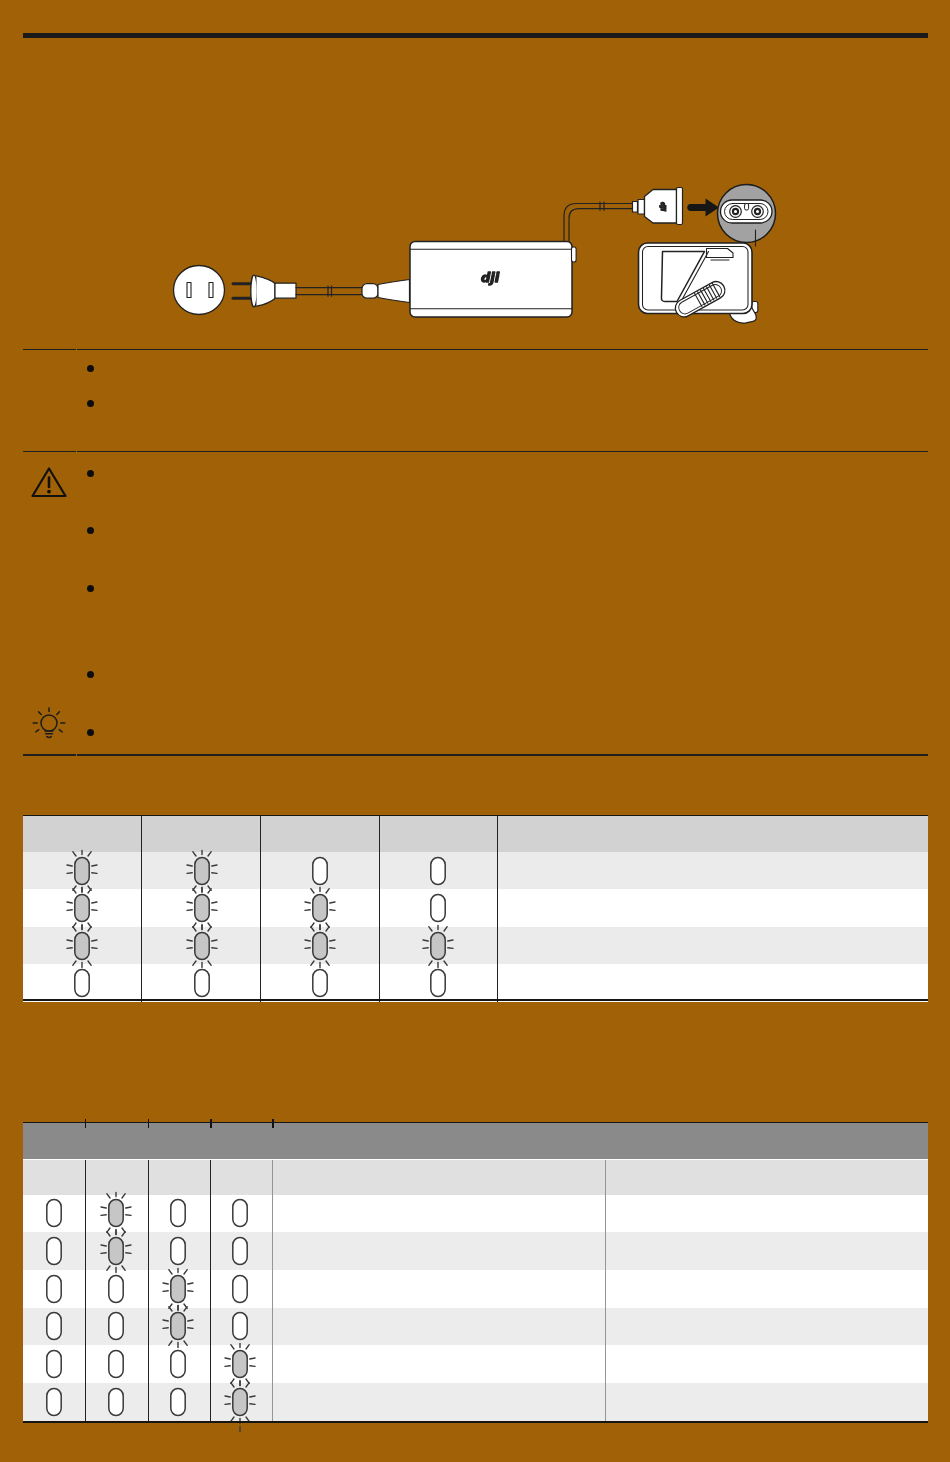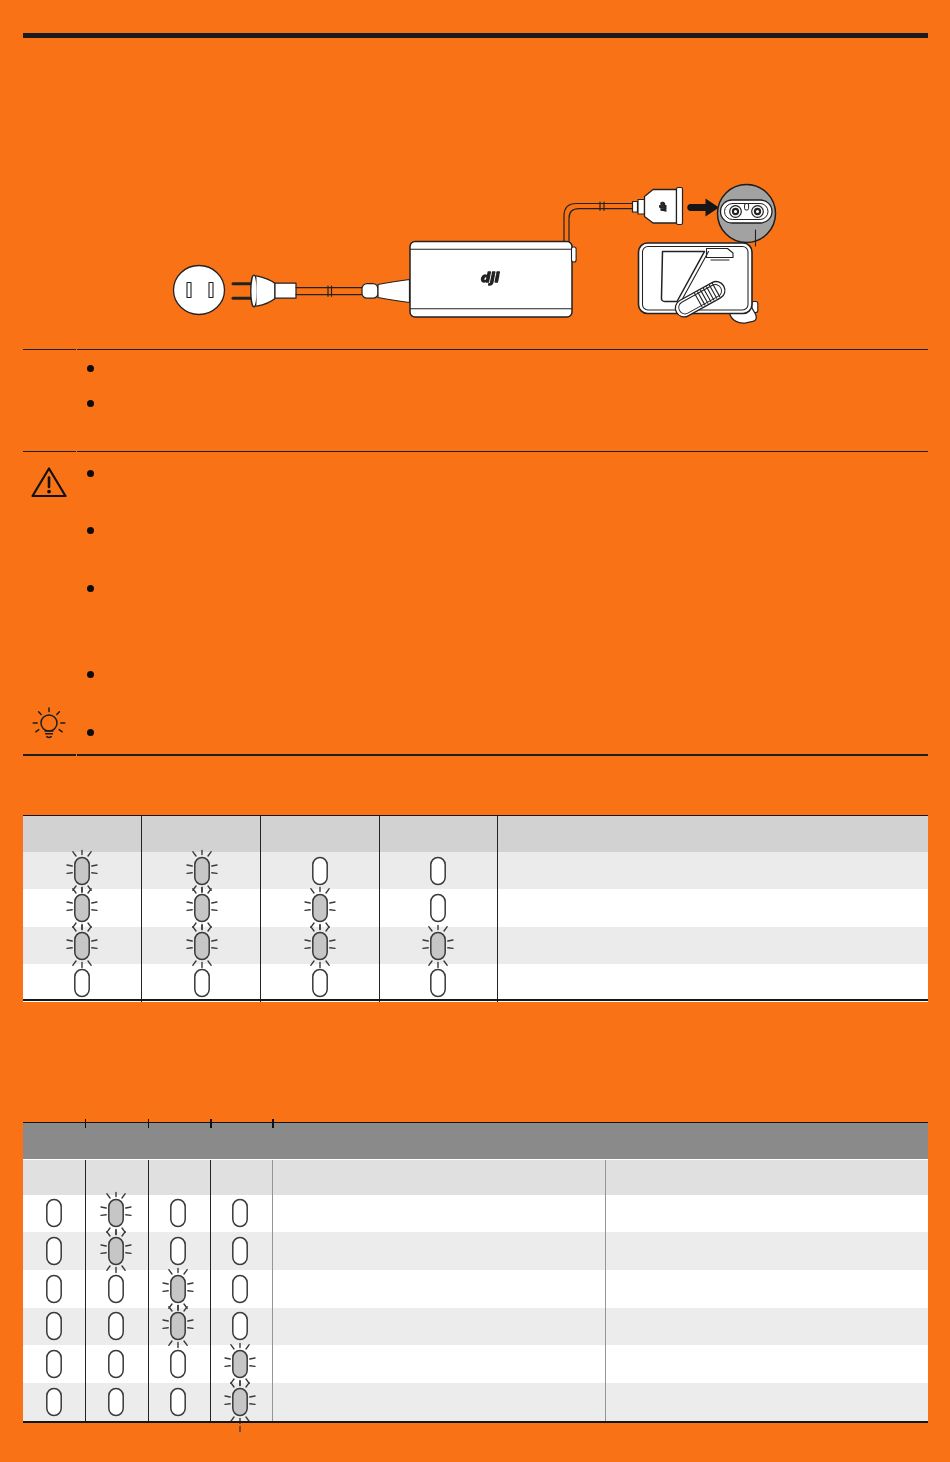--- a/index.html
+++ b/index.html
@@ -1,16 +1,16 @@
 <!DOCTYPE html>
 <html><head>
 <meta charset="utf-8">
 <style>
   html,body{margin:0;padding:0;background:#fff;}
-  #page{position:relative;width:950px;height:1462px;background:#f97316;overflow:hidden;
+  #page{position:relative;width:950px;height:1462px;background:#a16207;overflow:hidden;
         font-family:"DejaVu Sans",sans-serif;}
   .abs{position:absolute;}
   .rule-thick{position:absolute;left:23px;top:33px;width:905px;height:4.6px;background:#1b1b1b;}
   .hline{position:absolute;height:1.3px;background:#1f1f1f;}
   .bullet{position:absolute;width:7px;height:7px;border-radius:50%;background:#0d0d0d;}
   .tbl{position:absolute;background:#fff;}
   .trow{position:absolute;left:0;width:100%;}
   .vline{position:absolute;background:#232323;width:1.3px;}
   .vline-gray{position:absolute;background:#8f9797;width:1.2px;}
   .tick{position:absolute;background:#111;width:1.5px;}

